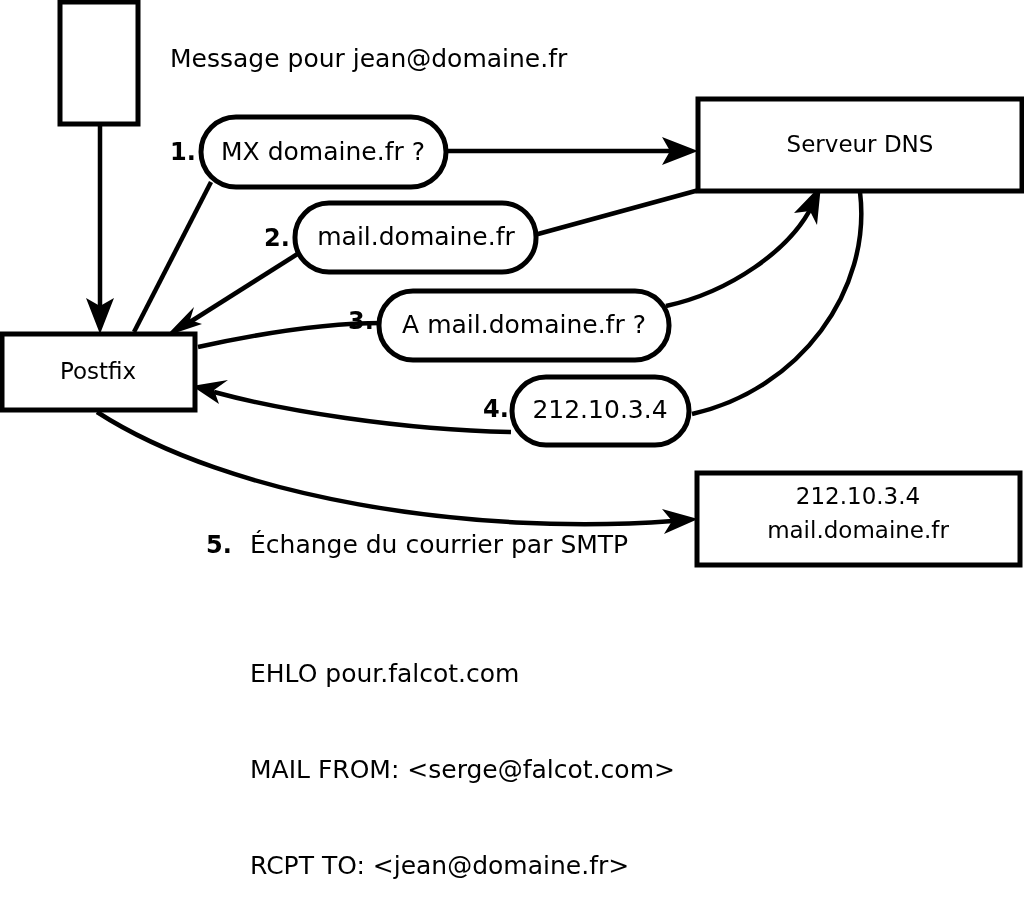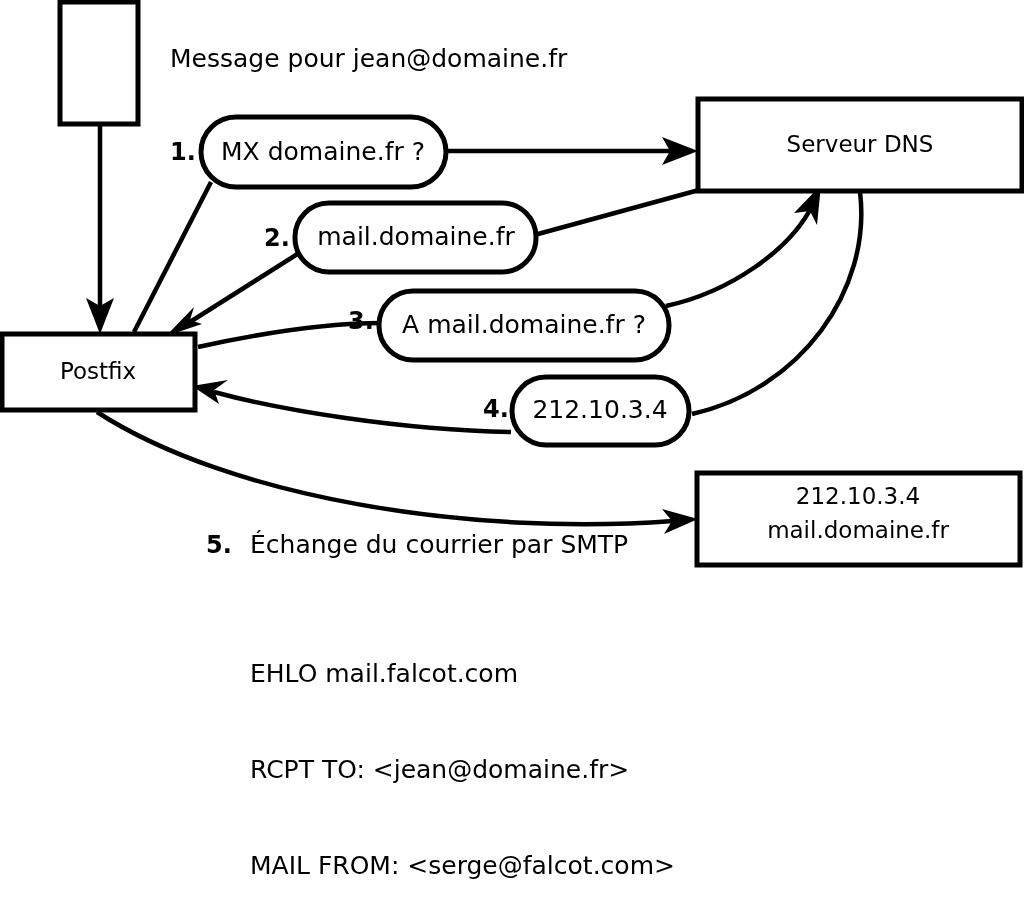--- a/index.html
+++ b/index.html
@@ -143,23 +143,23 @@
     <text class="bubble-label" x="600" y="411">212.10.3.4</text>
     <text class="step-num" x="496" y="410">4.</text>
 
     <text class="caption" x="170" y="60">Message pour jean@domaine.fr</text>
 
     <text class="step-num" x="219" y="546">5.</text>
     <text class="caption" x="250" y="546">Échange du courrier par SMTP</text>
   </svg>
 
   <div class="transcript">
-    <div>EHLO mail.falcot.com</div>
+    <div>EHLO pour.falcot.com</div>
+    <div>MAIL FROM: &lt;serge@falcot.com&gt;</div>
     <div>RCPT TO: &lt;jean@domaine.fr&gt;</div>
-    <div>MAIL FROM: &lt;serge@falcot.com&gt;</div>
     
     
     
     
     
     
     
   </div>
 
 </div>

